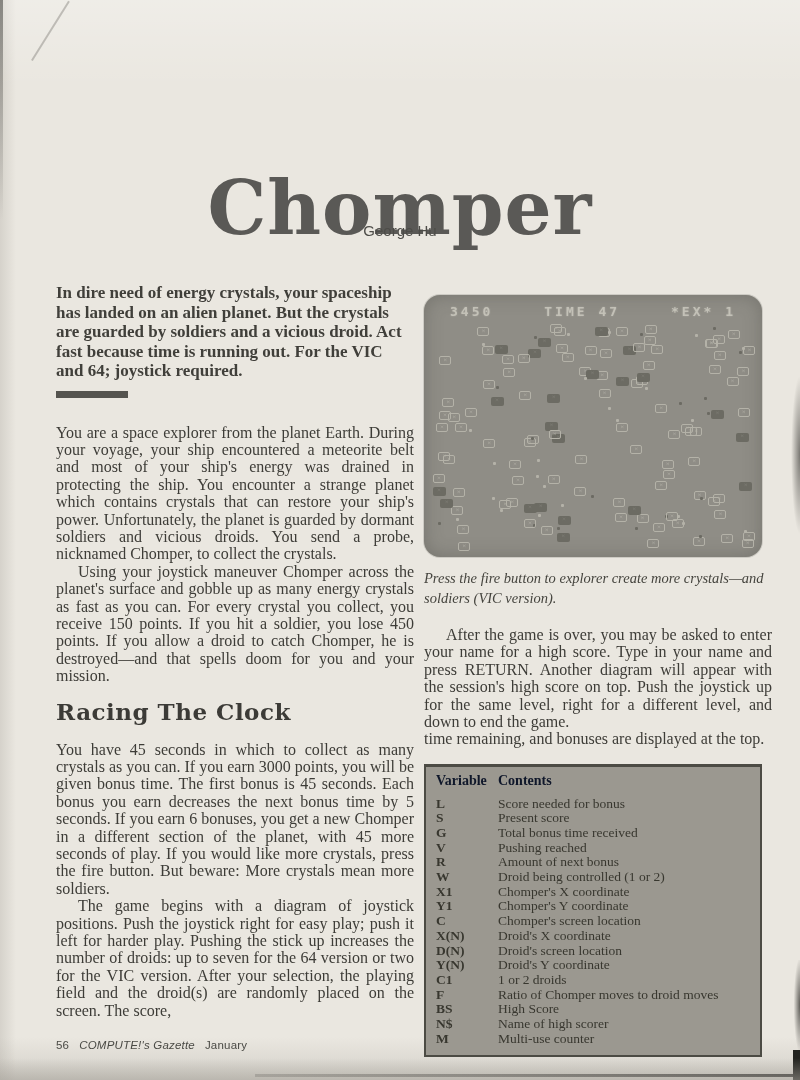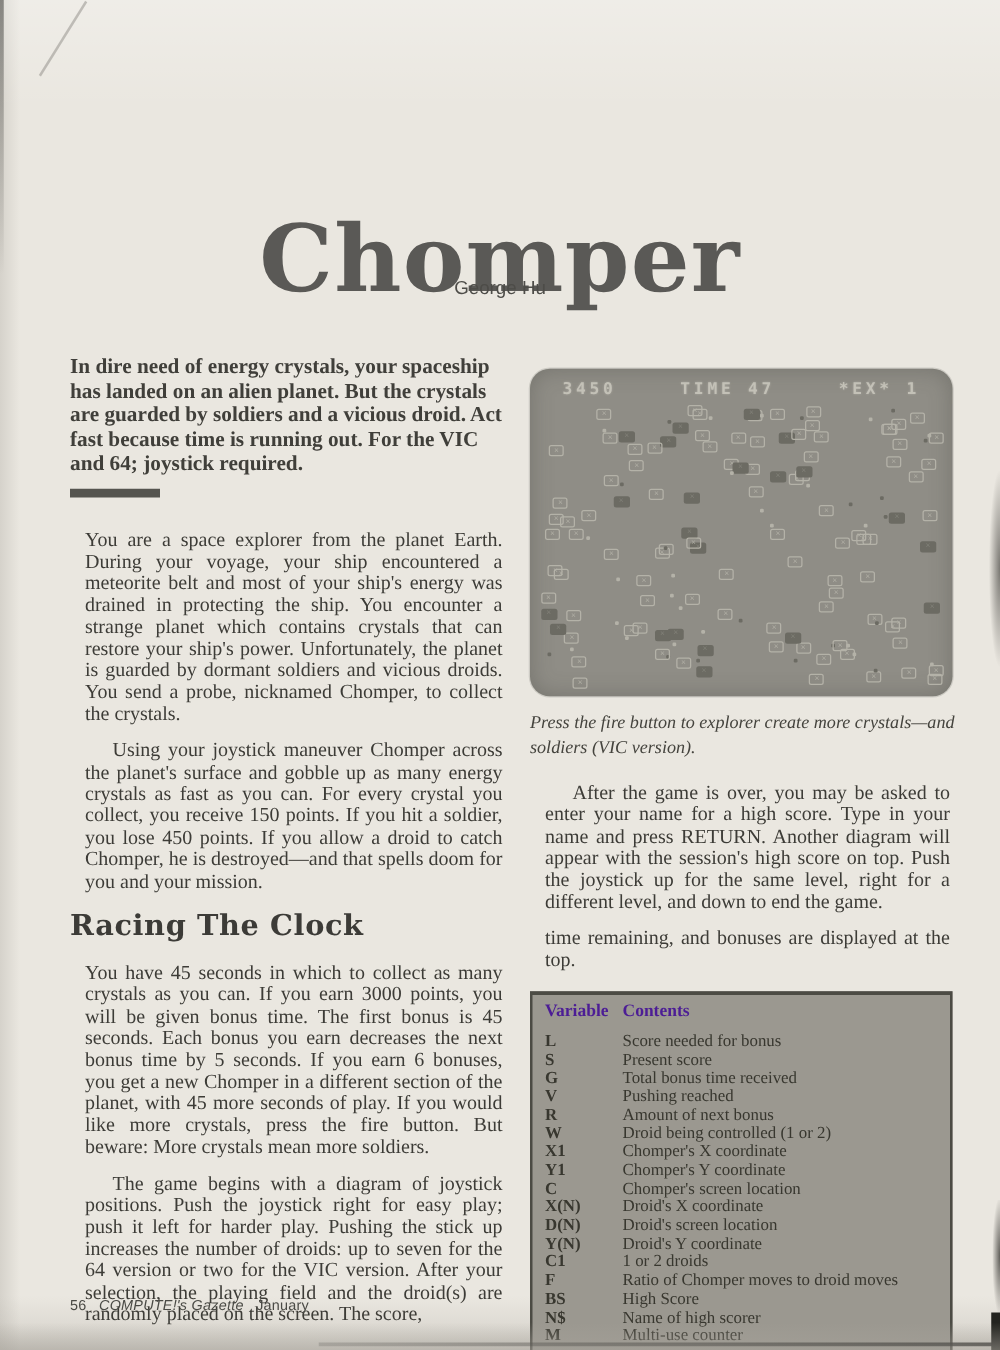--- a/index.html
+++ b/index.html
@@ -31,21 +31,21 @@
   
   .col-left{position:absolute;left:56px;top:283px;width:358px;}
   .col-right{position:absolute;left:424px;top:295px;width:338px;}
   .intro{
     font-weight:bold;font-size:17px;line-height:19.5px;
     color:#403f3a;margin:0 0 10px 0;text-align:left;
   }
   .rule-bar{width:72px;height:7px;background:#55544f;margin:8px 0 26px 0;}
   .body-par{
     font-size:16px;line-height:17.4px;text-align:justify;
-    margin:12px;color:#3d3c37;
+    margin:0;color:#3d3c37;
   }
   .body-par.ind{text-indent:22px;}
   .section-heading{
     font-family:"DejaVu Serif", serif;
     font-weight:bold;font-size:23px;line-height:26px;
     color:#3c3b37;margin:14px 0 16px 0;letter-spacing:.5px;
   }
   
   .screenshot{
     position:relative;width:338px;height:262px;
@@ -75,21 +75,21 @@
     background:#9b9890;
     border:2px solid #4c4b44;border-top-width:3px;
     box-sizing:border-box;
     padding:5px 8px 8px 10px;
     color:#38372f;
     font-size:13.5px;line-height:14.7px;
   }
   .vars-table table{border-collapse:collapse;width:100%;}
   .vars-table th{
     text-align:left;font-weight:bold;font-size:14px;
-    padding:2px 0 8px 0;color:#4c1d95;
+    padding:2px 0 8px 0;color:#0f172a;
   }
   .vars-table td{vertical-align:top;padding:0;}
   .vars-table td.var{width:62px;font-weight:bold;}
   
   .footer{
     position:absolute;left:56px;top:1039px;
     font-family:"Liberation Sans", sans-serif;
     font-size:11.5px;color:#4a4a45;letter-spacing:.2px;
   }
   .footer .mag{font-style:italic;margin:0 10px 0 10px;}

